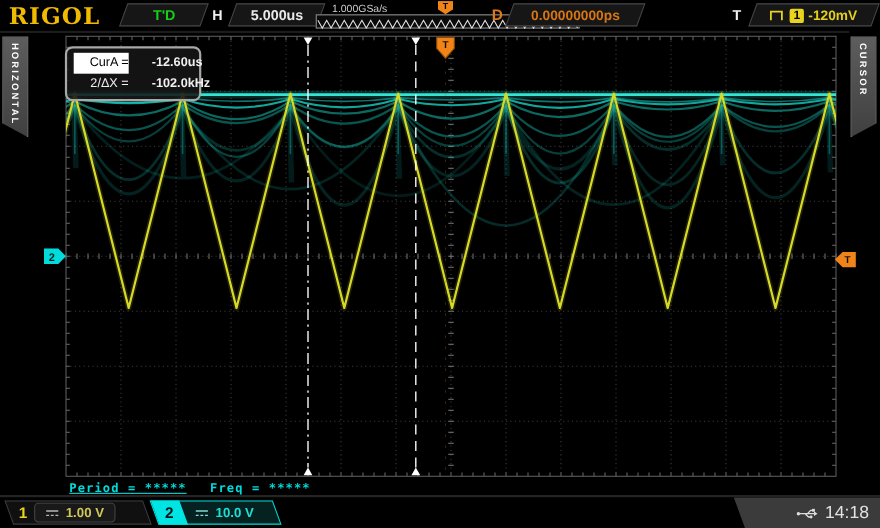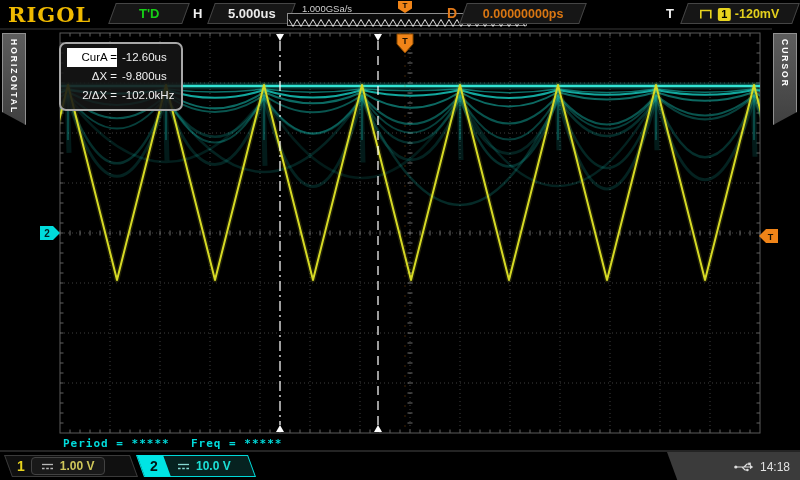--- a/index.html
+++ b/index.html
@@ -43,31 +43,31 @@
        display:flex;justify-content:center;}
   .tab span{writing-mode:vertical-rl;color:#fff;font-weight:bold;font-size:8.5px;
             letter-spacing:2px;padding-top:5px;}
   .tab-left{left:2px;clip-path:polygon(0 0,100% 0,100% 100%,0 86%);}
   .tab-right{left:773px;clip-path:polygon(0 0,100% 0,100% 86%,0 100%);}
 
   
   .curbox{position:absolute;left:59px;top:42px;width:124px;z-index:3;
           background:rgba(22,22,22,0.88);border:2px solid #a8a8a8;border-radius:7px;
           padding:4px 6px;box-sizing:border-box;}
-  .crow{display:grid;grid-template-columns:50px auto;column-gap:5px;line-height:19px;
+  .crow{display:grid;grid-template-columns:50px auto;column-gap:21px;line-height:19px;
         font-size:11.5px;color:#f0f0f0;}
   .clabel{text-align:right;white-space:nowrap;}
   .clabel.hl{background:#fff;color:#000;}
-  .cval{white-space:nowrap;}
+  .cval{white-space:nowrap;font-weight:bold;}
 
   
   .meas{position:absolute;top:437px;left:0;width:800px;z-index:3;
         font-family:"DejaVu Sans Mono",monospace;font-weight:bold;font-size:11px;
         color:#00dcdc;letter-spacing:1px;}
-  .period{position:absolute;left:63px;top:0;}
+  .period{position:absolute;left:63px;top:0;text-decoration:underline;}
   .freq{position:absolute;left:191px;top:0;}
 
   
   .bottombar{position:absolute;left:0;top:450px;width:800px;height:30px;background:#000;
              border-top:2px solid #242424;box-sizing:border-box;z-index:3;}
   .chb{position:absolute;top:3px;height:22px;transform:skewX(20deg);display:flex;
        align-items:center;box-sizing:border-box;}
   .chb .un{transform:skewX(-20deg);display:flex;align-items:center;}
   .ch1{left:8px;width:126px;background:#101010;border:1px solid #3a3a3a;}
   .ch1num{color:#e8d41e;font-weight:bold;font-size:14px;padding:0 6px 0 8px;}
@@ -77,21 +77,21 @@
   .ch2{left:140px;width:112px;background:#062220;border:1px solid #00d8d8;}
   .c2n{width:26px;height:22px;background:#00e4e4;display:flex;align-items:center;
        justify-content:center;}
   .c2n span{transform:skewX(-20deg);color:#001515;font-weight:bold;font-size:14px;}
   .ch2rest{display:flex;align-items:center;gap:6px;padding:0 10px;transform:skewX(-20deg);}
   .ch2val{color:#1ce0d6;font-size:12px;font-weight:bold;}
   .timepanel{position:absolute;left:663px;top:0;width:137px;height:30px;background:#3b3b3b;
              clip-path:polygon(4px 0,100% 0,100% 100%,15px 100%);display:flex;
              align-items:center;justify-content:flex-end;gap:6px;padding-right:10px;
              box-sizing:border-box;}
-  .clock{color:#e2e2e2;font-size:12px;}
+  .clock{color:#e2e2e2;font-size:16px;}
 </style>
 </head>
 <body>
 
 <div class="stage">
 
   <svg id="scope" width="800" height="480">
       <defs>
         <clipPath id="gc">
           <rect x="60" y="33" width="700" height="400"></rect>
@@ -543,24 +543,20 @@
   <div class="tab tab-right">
     <span>CURSOR</span>
   </div>
 
   <div class="curbox">
     <div class="crow">
       <span class="clabel hl">CurA =</span>
       <span class="cval">-12.60us</span>
     </div>
     <div class="crow">
-      <span class="clabel">ΔX =</span>
-      <span class="cval">-9.800us</span>
-    </div>
-    <div class="crow">
       <span class="clabel">2/ΔX =</span>
       <span class="cval">-102.0kHz</span>
     </div>
   </div>
 
   <div class="meas">
     <span class="period">Period = *****</span>
     <span class="freq">Freq = *****</span>
   </div>
 

